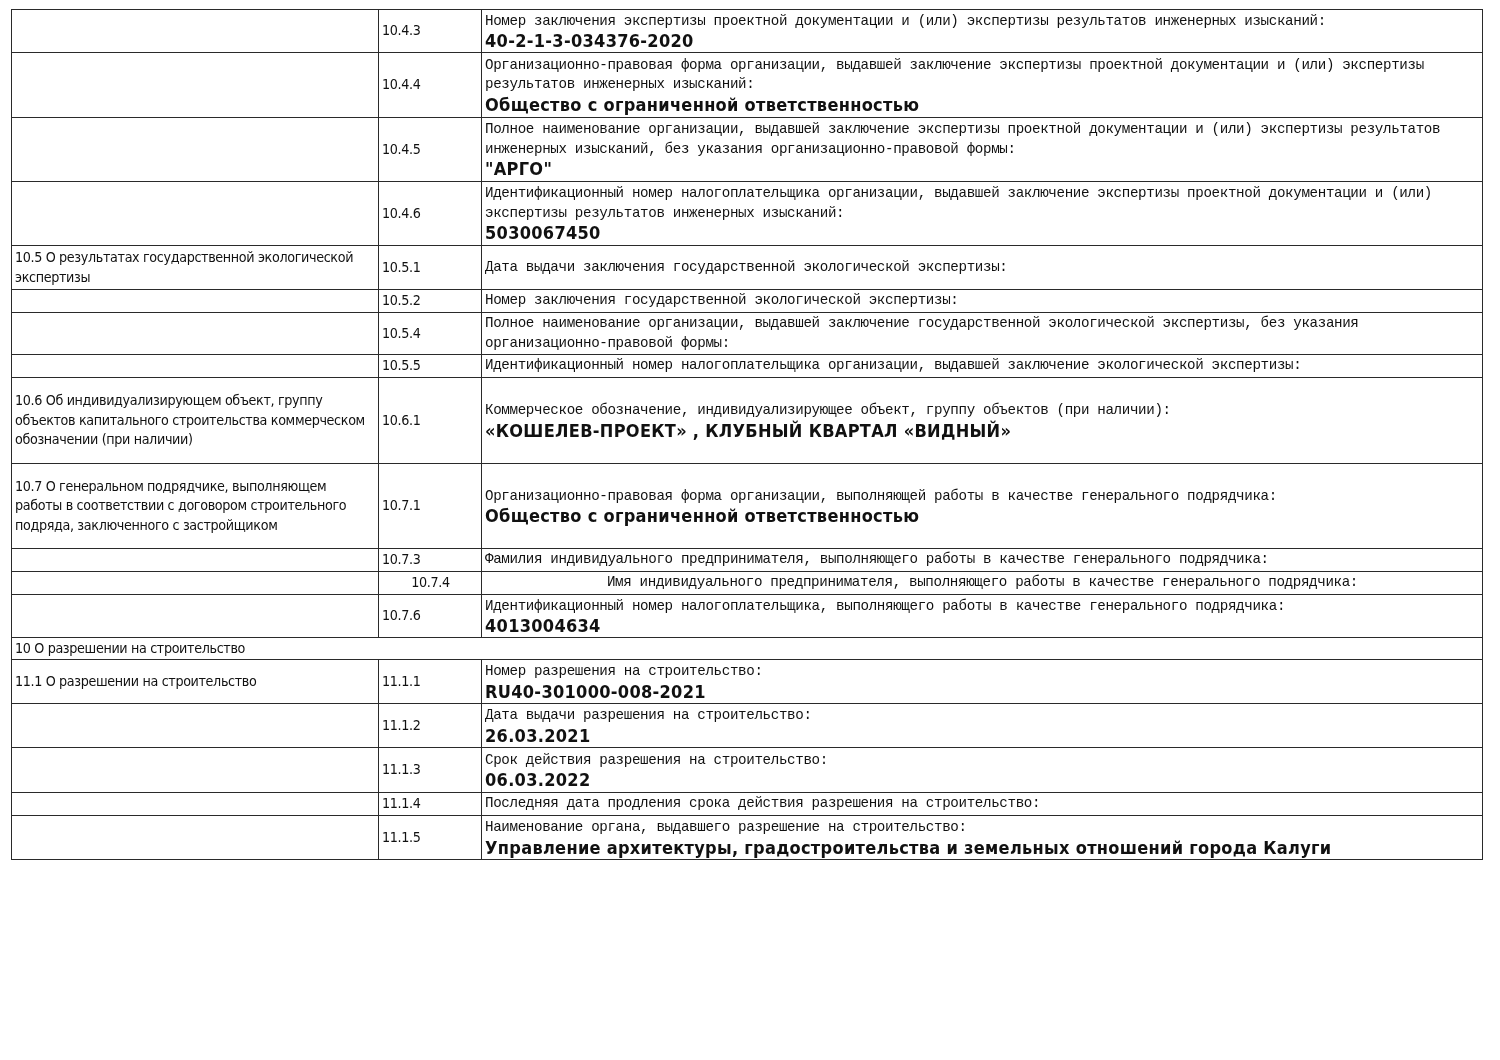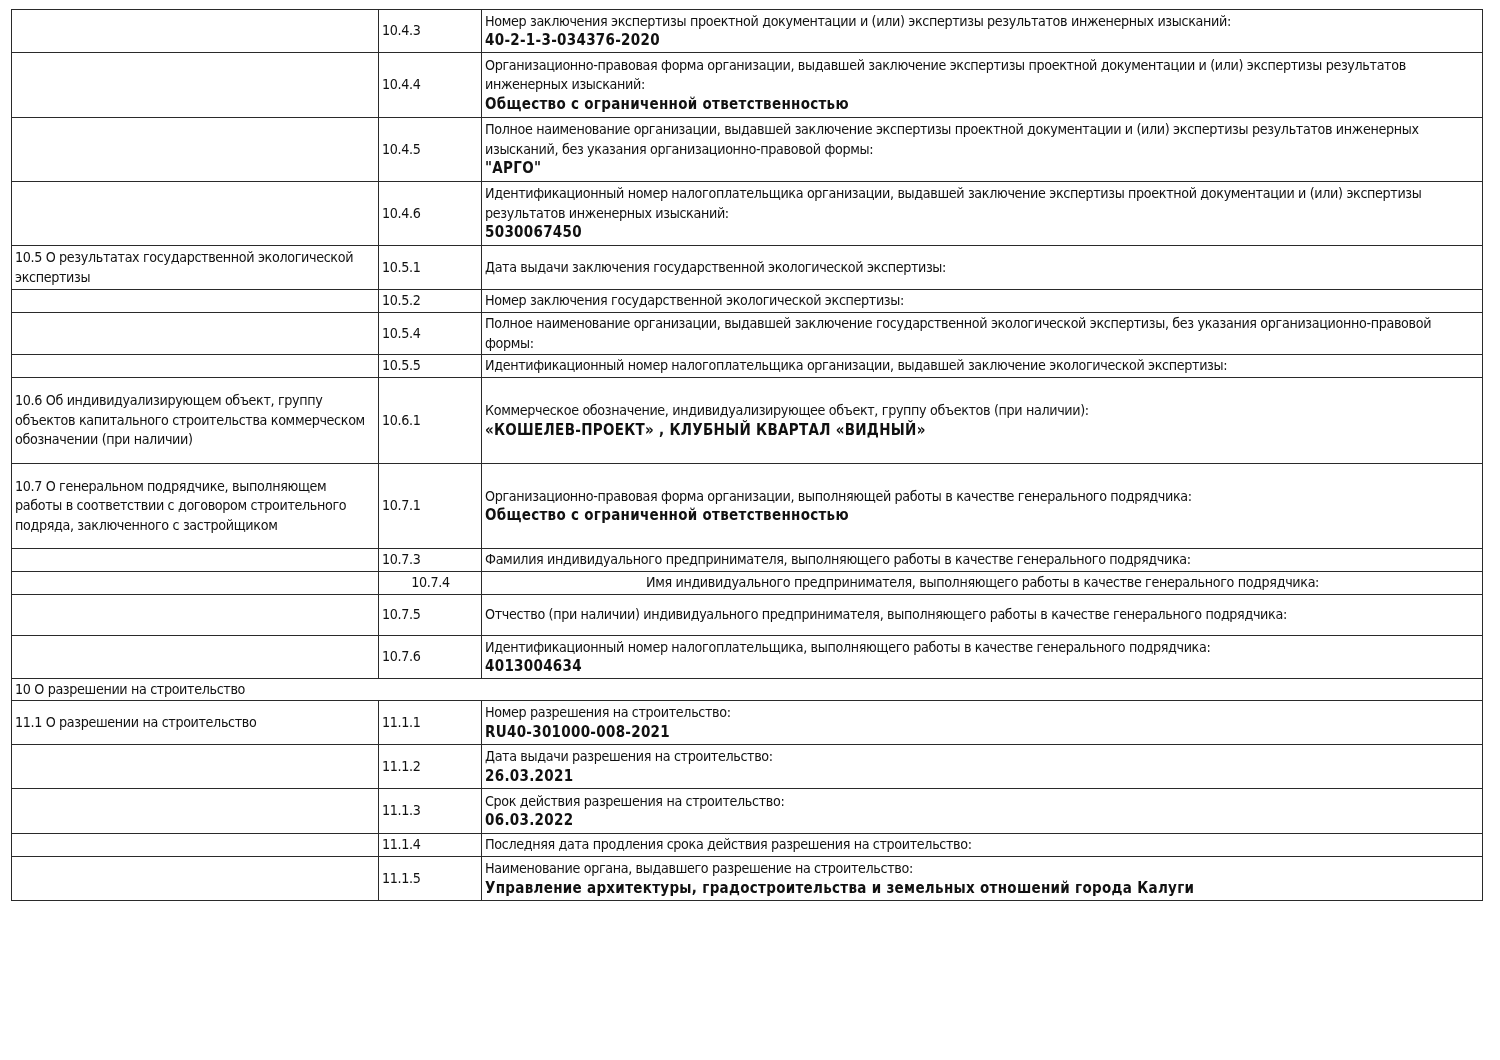--- a/index.html
+++ b/index.html
@@ -8,22 +8,22 @@
   table.doc { position: absolute; left: 11px; top: 9px; width: 1471px;
               border-collapse: collapse; table-layout: fixed; }
   table.doc col.c1 { width: 367px; }
   table.doc col.c2 { width: 103px; }
   table.doc col.c3 { width: 1001px; }
   table.doc td { border: 1.6px solid #2a2a2a; padding: 0 2px 0 3px; vertical-align: middle;
                  font-size: 14.2px; line-height: 19.5px; letter-spacing: -0.35px;
                  font-stretch: condensed; }
   td.sec { vertical-align: top; padding-top: 1px; }
   td.num { font-size: 14.6px; }
-  .lbl { display: block; }
-  .val { display: block; font-weight: bold; font-size: 15px; letter-spacing: 0.3px; }
+  .lbl { display: block; font-family: Liberation Mono, monospace; }
+  .val { display: block; font-weight: bold; font-size: 18px; letter-spacing: 0.3px; }
   .val:empty, .lbl:empty { display: none; }
 </style>
 </head>
 <body>
 
 <table class="doc">
   <colgroup>
       <col class="c1">
       <col class="c2">
       <col class="c3">
@@ -112,27 +112,20 @@
           <span class="lbl">Фамилия индивидуального предпринимателя, выполняющего работы в качестве генерального подрядчика:</span>
         </td>
       </tr>
       <tr style="height: 23px; text-align: center;">
         <td class="sec"></td>
         <td class="num">10.7.4</td>
         <td>
           <span class="lbl">Имя индивидуального предпринимателя, выполняющего работы в качестве генерального подрядчика:</span>
         </td>
       </tr>
-      <tr style="height: 41px;">
-        <td class="sec"></td>
-        <td class="num">10.7.5</td>
-        <td>
-          <span class="lbl">Отчество (при наличии) индивидуального предпринимателя, выполняющего работы в качестве генерального подрядчика:</span>
-        </td>
-      </tr>
       <tr style="height: 43px;">
         <td class="sec"></td>
         <td class="num">10.7.6</td>
         <td>
           <span class="lbl">Идентификационный номер налогоплательщика, выполняющего работы в качестве генерального подрядчика:</span>
           <span class="val">4013004634</span>
         </td>
       </tr>
       <tr style="height: 22px;">
         <td colspan="3">10 О разрешении на строительство</td>

